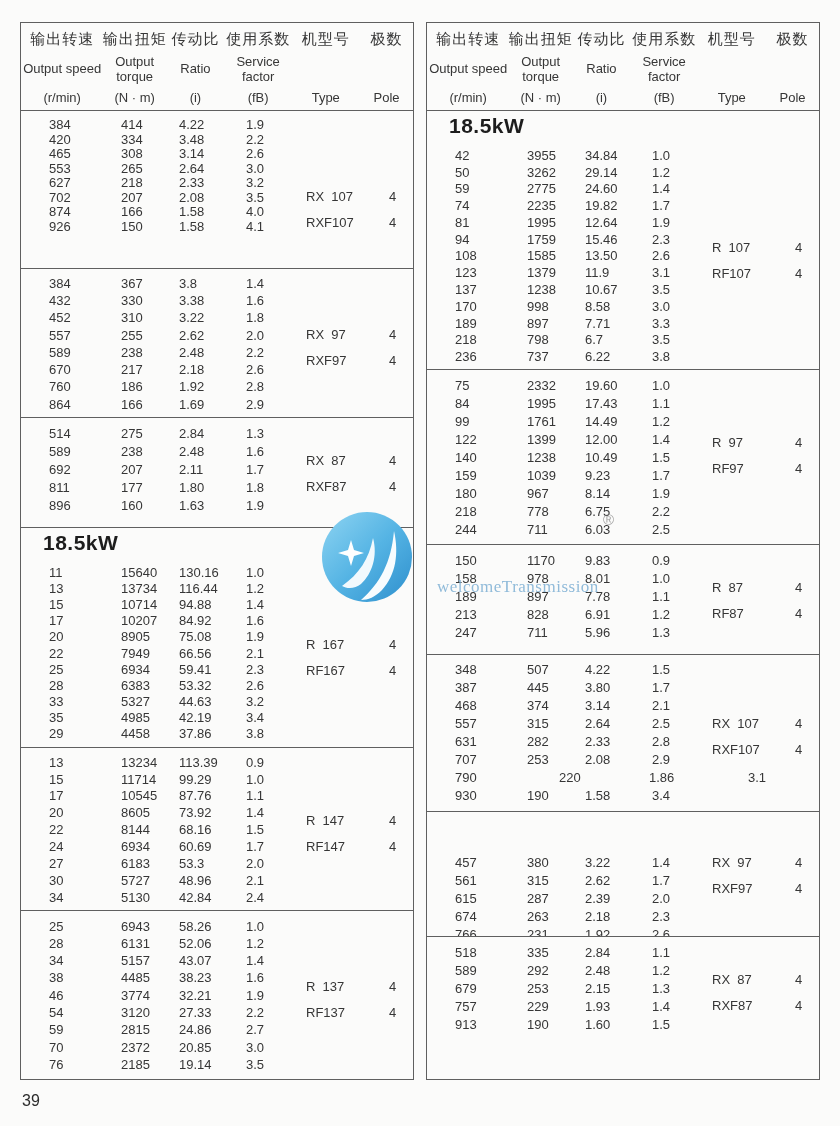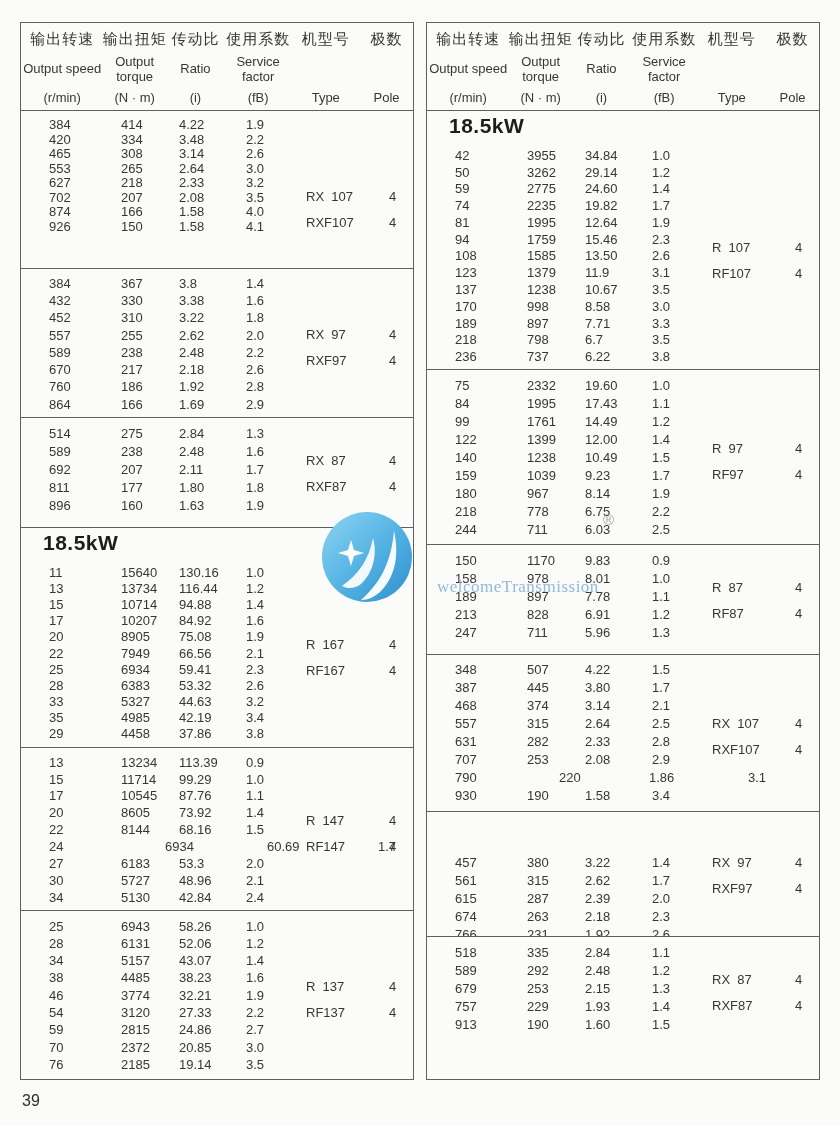--- a/index.html
+++ b/index.html
@@ -400,21 +400,21 @@
             <div class="cell">8605</div>
             <div class="cell">73.92</div>
             <div class="cell">1.4</div>
           </div>
           <div class="row" style="height: 16.8889px;">
             <div class="cell">22</div>
             <div class="cell">8144</div>
             <div class="cell">68.16</div>
             <div class="cell">1.5</div>
           </div>
-          <div class="row" style="height: 16.8889px; gap: 44px;">
+          <div class="row" style="height: 16.8889px;">
             <div class="cell">24</div>
             <div class="cell">6934</div>
             <div class="cell">60.69</div>
             <div class="cell">1.7</div>
           </div>
           <div class="row" style="height: 16.8889px;">
             <div class="cell">27</div>
             <div class="cell">6183</div>
             <div class="cell">53.3</div>
             <div class="cell">2.0</div>
@@ -688,21 +688,21 @@
             <div class="cell">6.75</div>
             <div class="cell">2.2</div>
           </div>
           <div class="row" style="height: 18px;">
             <div class="cell">244</div>
             <div class="cell">711</div>
             <div class="cell">6.03</div>
             <div class="cell">2.5</div>
           </div>
         </div>
-        <div class="type-overlay" style="top: 6px; height: 162px;">
+        <div class="type-overlay" style="top: 0; height: 162px;">
           <div class="type-line">
             <span class="type-label">R  97</span>
             <span class="type-pole">4</span>
           </div>
           <div class="type-line">
             <span class="type-label">RF97</span>
             <span class="type-pole">4</span>
           </div>
         </div>
       </div>

